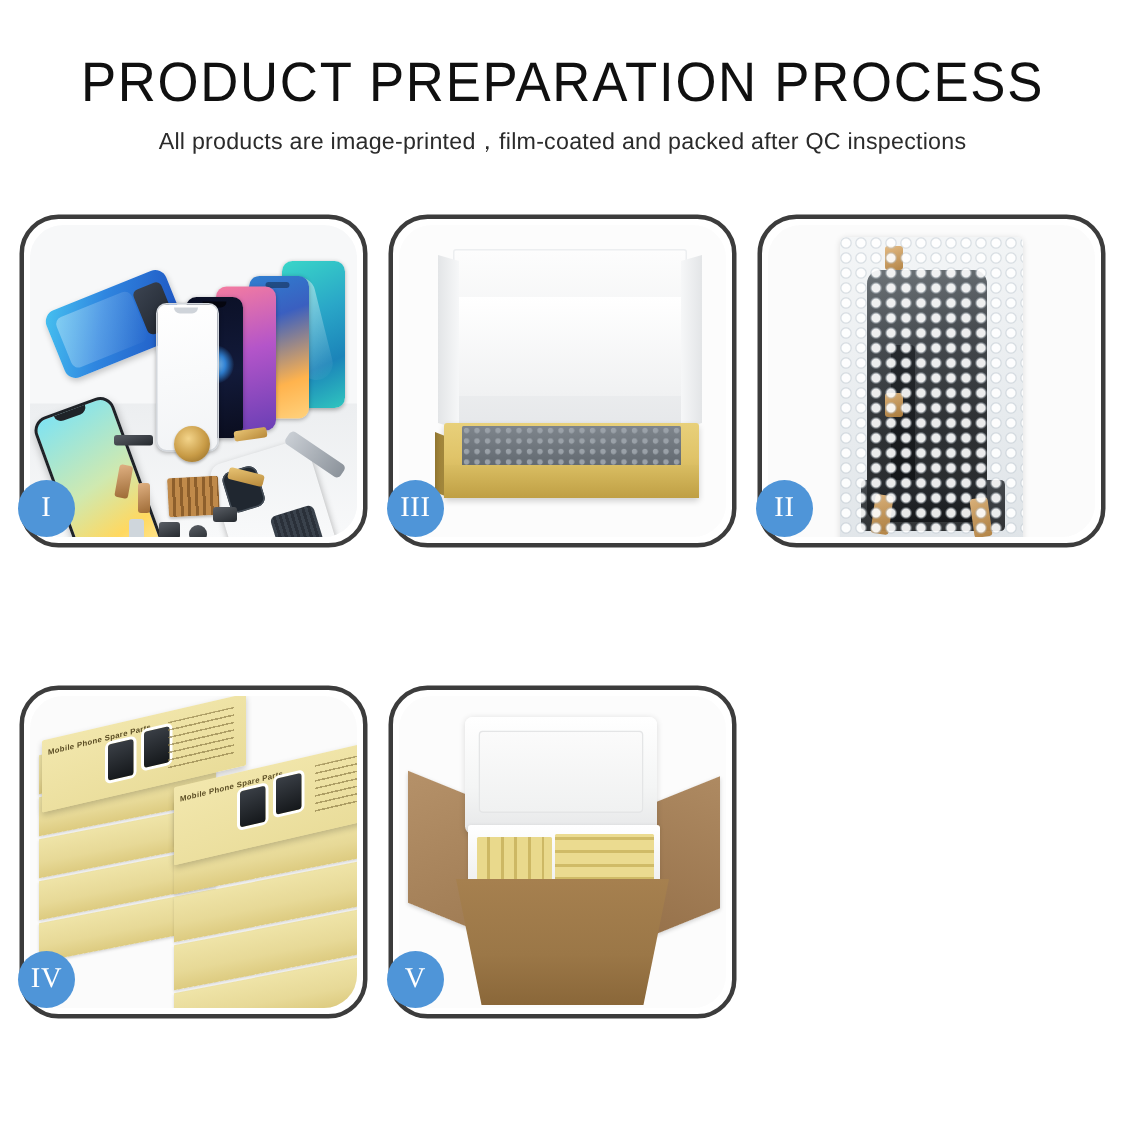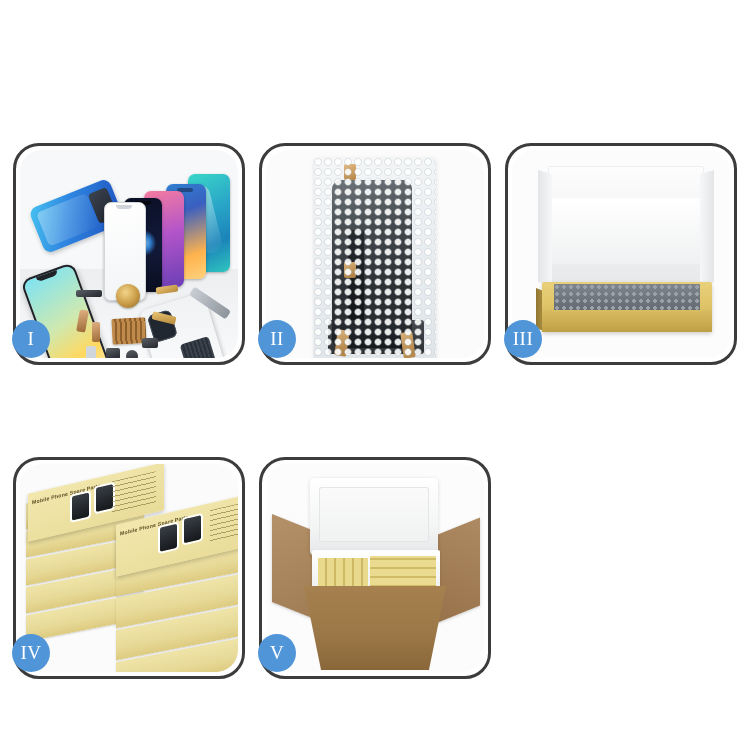--- a/index.html
+++ b/index.html
@@ -406,20 +406,24 @@
   .p6-tape-2 {
     position:absolute; left: 48px; top: 160px; width: 16px; height: 14px;
     background: rgba(120,95,66,.45); transform: skewY(32deg);
   }
 </style>
 </head>
 <body>
 
 <div class="page">
 
+  <div class="header">
+    <div class="title">PRODUCT PREPARATION PROCESS</div>
+    <div class="subtitle">All products are image-printed，film-coated and packed after QC inspections</div>
+  </div>
 
   <div class="grid">
 
     <div class="panel">
       <div class="panel-inner">
         <div class="scene">
           <div class="p1-bg"></div>
           <div class="p1-blue"></div>
           <div class="ph ph-e"></div>
           <div class="ph ph-d"></div>
@@ -441,55 +445,55 @@
           <div class="prt prt-dark" style="left:122px;top:188px;width:16px;height:10px;"></div>
           <div class="tool"></div>
         </div>
       </div>
       <div class="badge">I</div>
     </div>
 
     <div class="panel">
       <div class="panel-inner">
         <div class="scene">
+          <div class="p3-bg"></div>
+          <div class="p3-lid"></div>
+          <div class="p3-foamtop"></div>
+          <div class="p3-tray-l"></div>
+          <div class="p3-tray-r"></div>
+          <div class="p3-tray"></div>
+          <div class="p3-parts"></div>
+          <div class="p3-tray-front"></div>
+        </div>
+      </div>
+      <div class="badge">III</div>
+    </div>
+
+    <div class="panel">
+      <div class="panel-inner">
+        <div class="scene">
           <div class="p2-bg"></div>
           <div class="bubble-bag">
             <div class="p2-screen"></div>
             <div class="p2-flex"></div>
             <div class="p2-foot"></div>
             <div class="p2-tab p2-tab-1"></div>
             <div class="p2-tab p2-tab-2"></div>
             <div class="p2-tab p2-tab-3"></div>
             <div class="p2-tab p2-tab-4"></div>
             <div class="bubbles"></div>
           </div>
         </div>
       </div>
       <div class="badge">II</div>
     </div>
 
     <div class="panel">
       <div class="panel-inner">
         <div class="scene">
-          <div class="p3-bg"></div>
-          <div class="p3-lid"></div>
-          <div class="p3-foamtop"></div>
-          <div class="p3-tray-l"></div>
-          <div class="p3-tray-r"></div>
-          <div class="p3-tray"></div>
-          <div class="p3-parts"></div>
-          <div class="p3-tray-front"></div>
-        </div>
-      </div>
-      <div class="badge">III</div>
-    </div>
-
-    <div class="panel">
-      <div class="panel-inner">
-        <div class="scene">
           <div class="p4-bg"></div>
 
           <div class="bx bx-l5"></div>
           <div class="bx bx-l4"></div>
           <div class="bx bx-l3"></div>
           <div class="bx bx-l2"></div>
           <div class="bx bx-lt"></div>
 
           <div class="box-face face-back">
             <div class="box-label">Mobile Phone Spare Parts</div>

